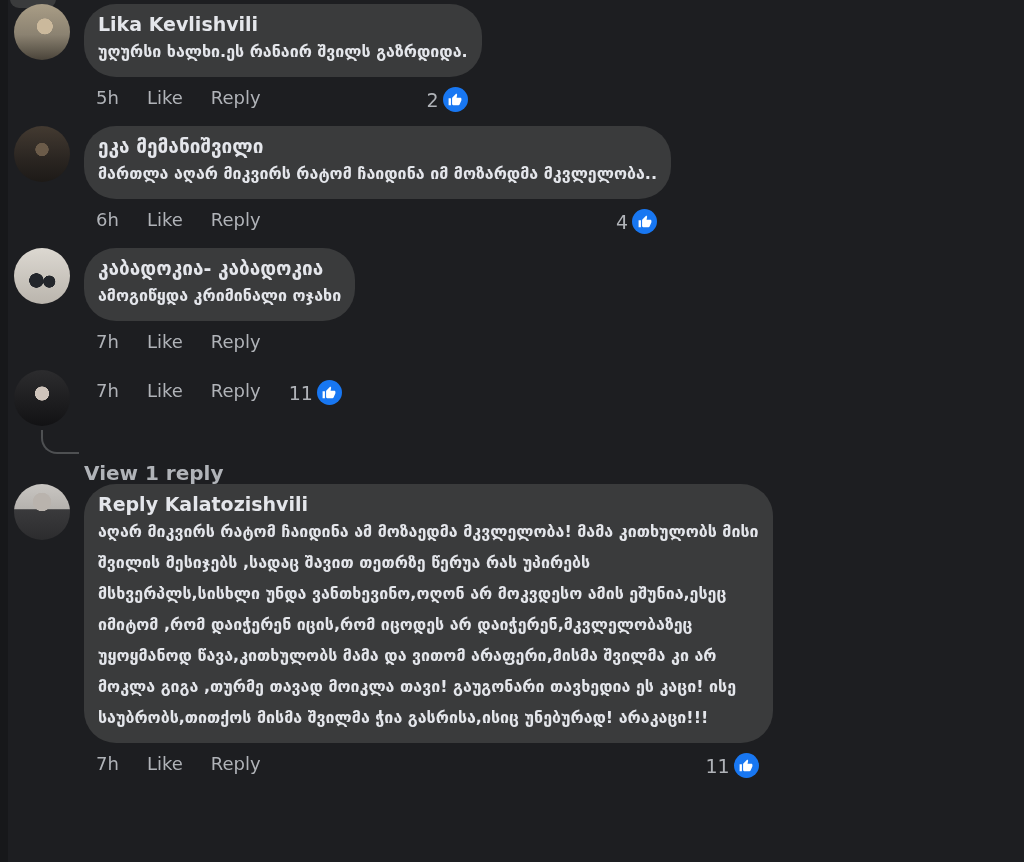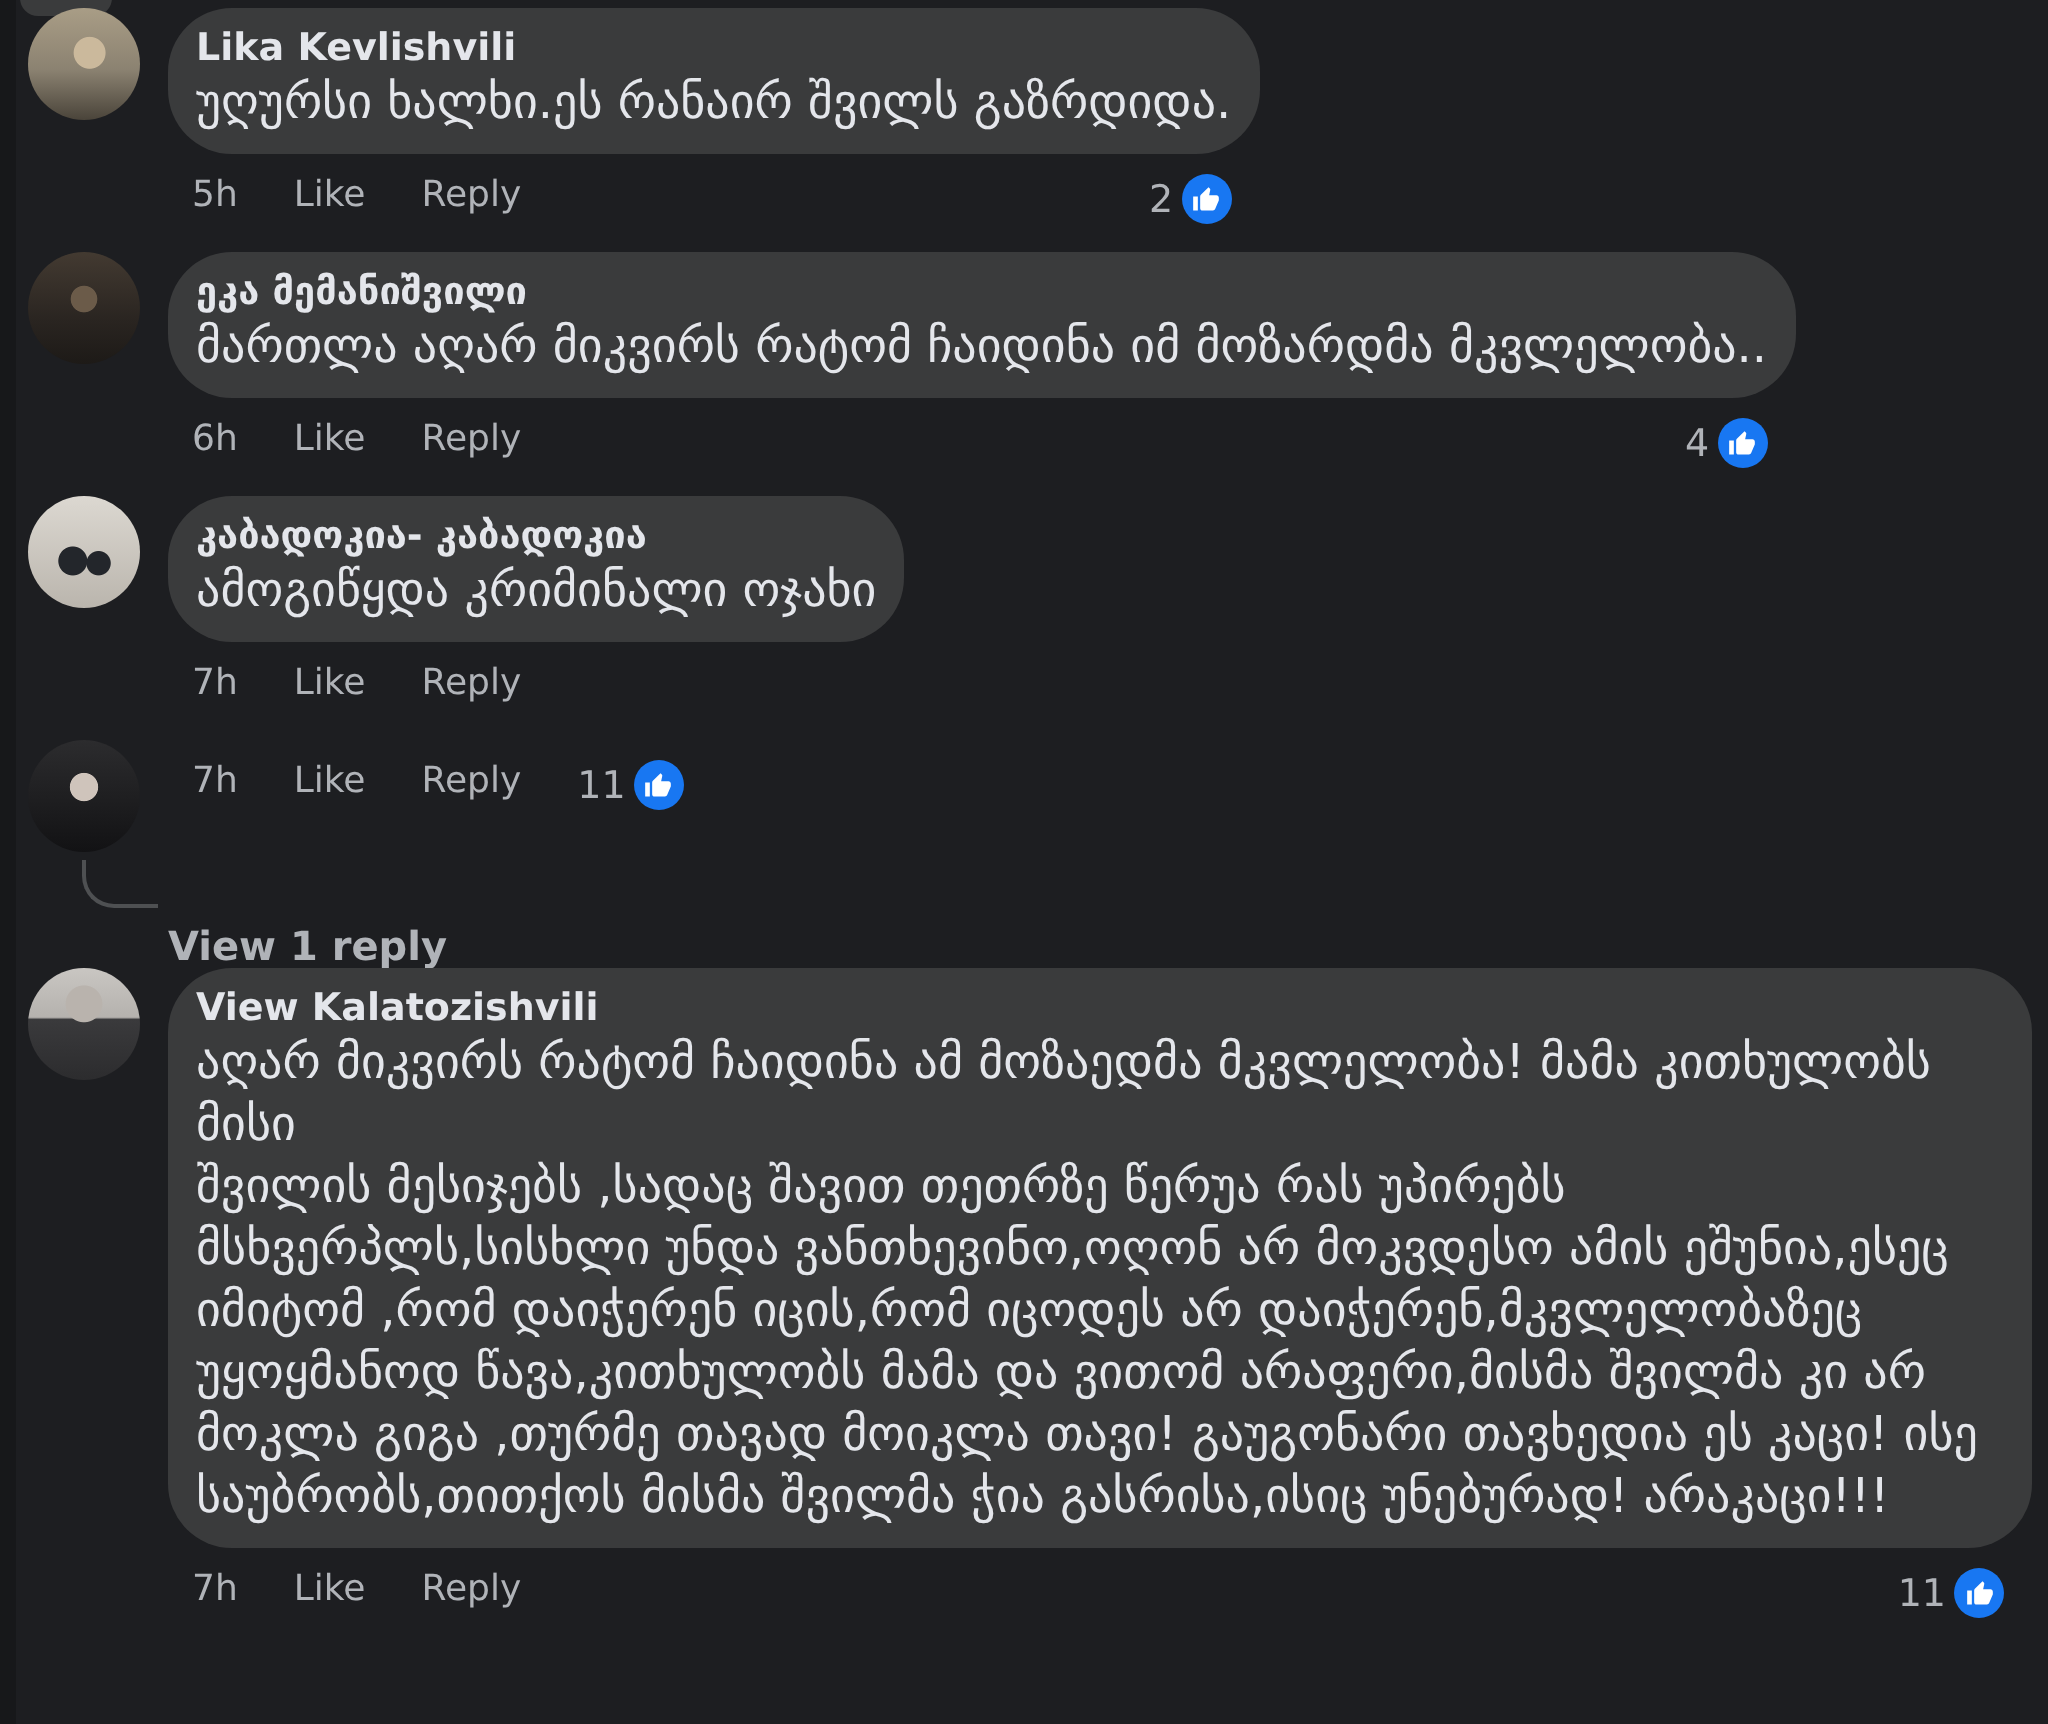--- a/index.html
+++ b/index.html
@@ -44,23 +44,24 @@
     background:var(--bubble);
     border-radius:32px;
     padding:8px 14px 10px 14px;
     max-width:932px;
   }
   .author{
     font-size:19px;font-weight:bold;line-height:24px;
     color:var(--text-primary);cursor:pointer;
   }
   .comment-text{
-    font-size:24px;line-height:31px;
+    font-size:16px;line-height:31px;
     color:var(--text-primary);
     white-space:pre-line;
+    font-weight:bold;
   }
   .footer{
     display:flex;
     margin-top:10px;height:25px;
     padding-left:12px;
     font-size:18px;color:var(--text-secondary);
   }
   .timestamp{margin-right:28px;cursor:pointer;}
   .footer-link{font-weight:normal;margin-right:28px;cursor:pointer;}
   .reaction-group{
@@ -188,21 +189,21 @@
     <div class="view-replies-row">
       <span class="view-replies">View 1 reply</span>
     </div>
   </div>
 
   <div class="comment">
     <div class="comment-row">
       <div class="avatar av5"></div>
       <div class="comment-body">
         <div class="bubble">
-          <div class="author">View Kalatozishvili</div>
+          <div class="author">Reply Kalatozishvili</div>
           <div class="comment-text">აღარ მიკვირს რატომ ჩაიდინა ამ მოზაედმა მკვლელობა! მამა კითხულობს მისი
 შვილის მესიჯებს ,სადაც შავით თეთრზე წერუა რას უპირებს
 მსხვერპლს,სისხლი უნდა ვანთხევინო,ოღონ არ მოკვდესო ამის ეშუნია,ესეც
 იმიტომ ,რომ დაიჭერენ იცის,რომ იცოდეს არ დაიჭერენ,მკვლელობაზეც
 უყოყმანოდ წავა,კითხულობს მამა და ვითომ არაფერი,მისმა შვილმა კი არ
 მოკლა გიგა ,თურმე თავად მოიკლა თავი! გაუგონარი თავხედია ეს კაცი! ისე
 საუბრობს,თითქოს მისმა შვილმა ჭია გასრისა,ისიც უნებურად! არაკაცი!!!</div>
         </div>
         <div class="footer">
           <span class="timestamp">7h</span>

